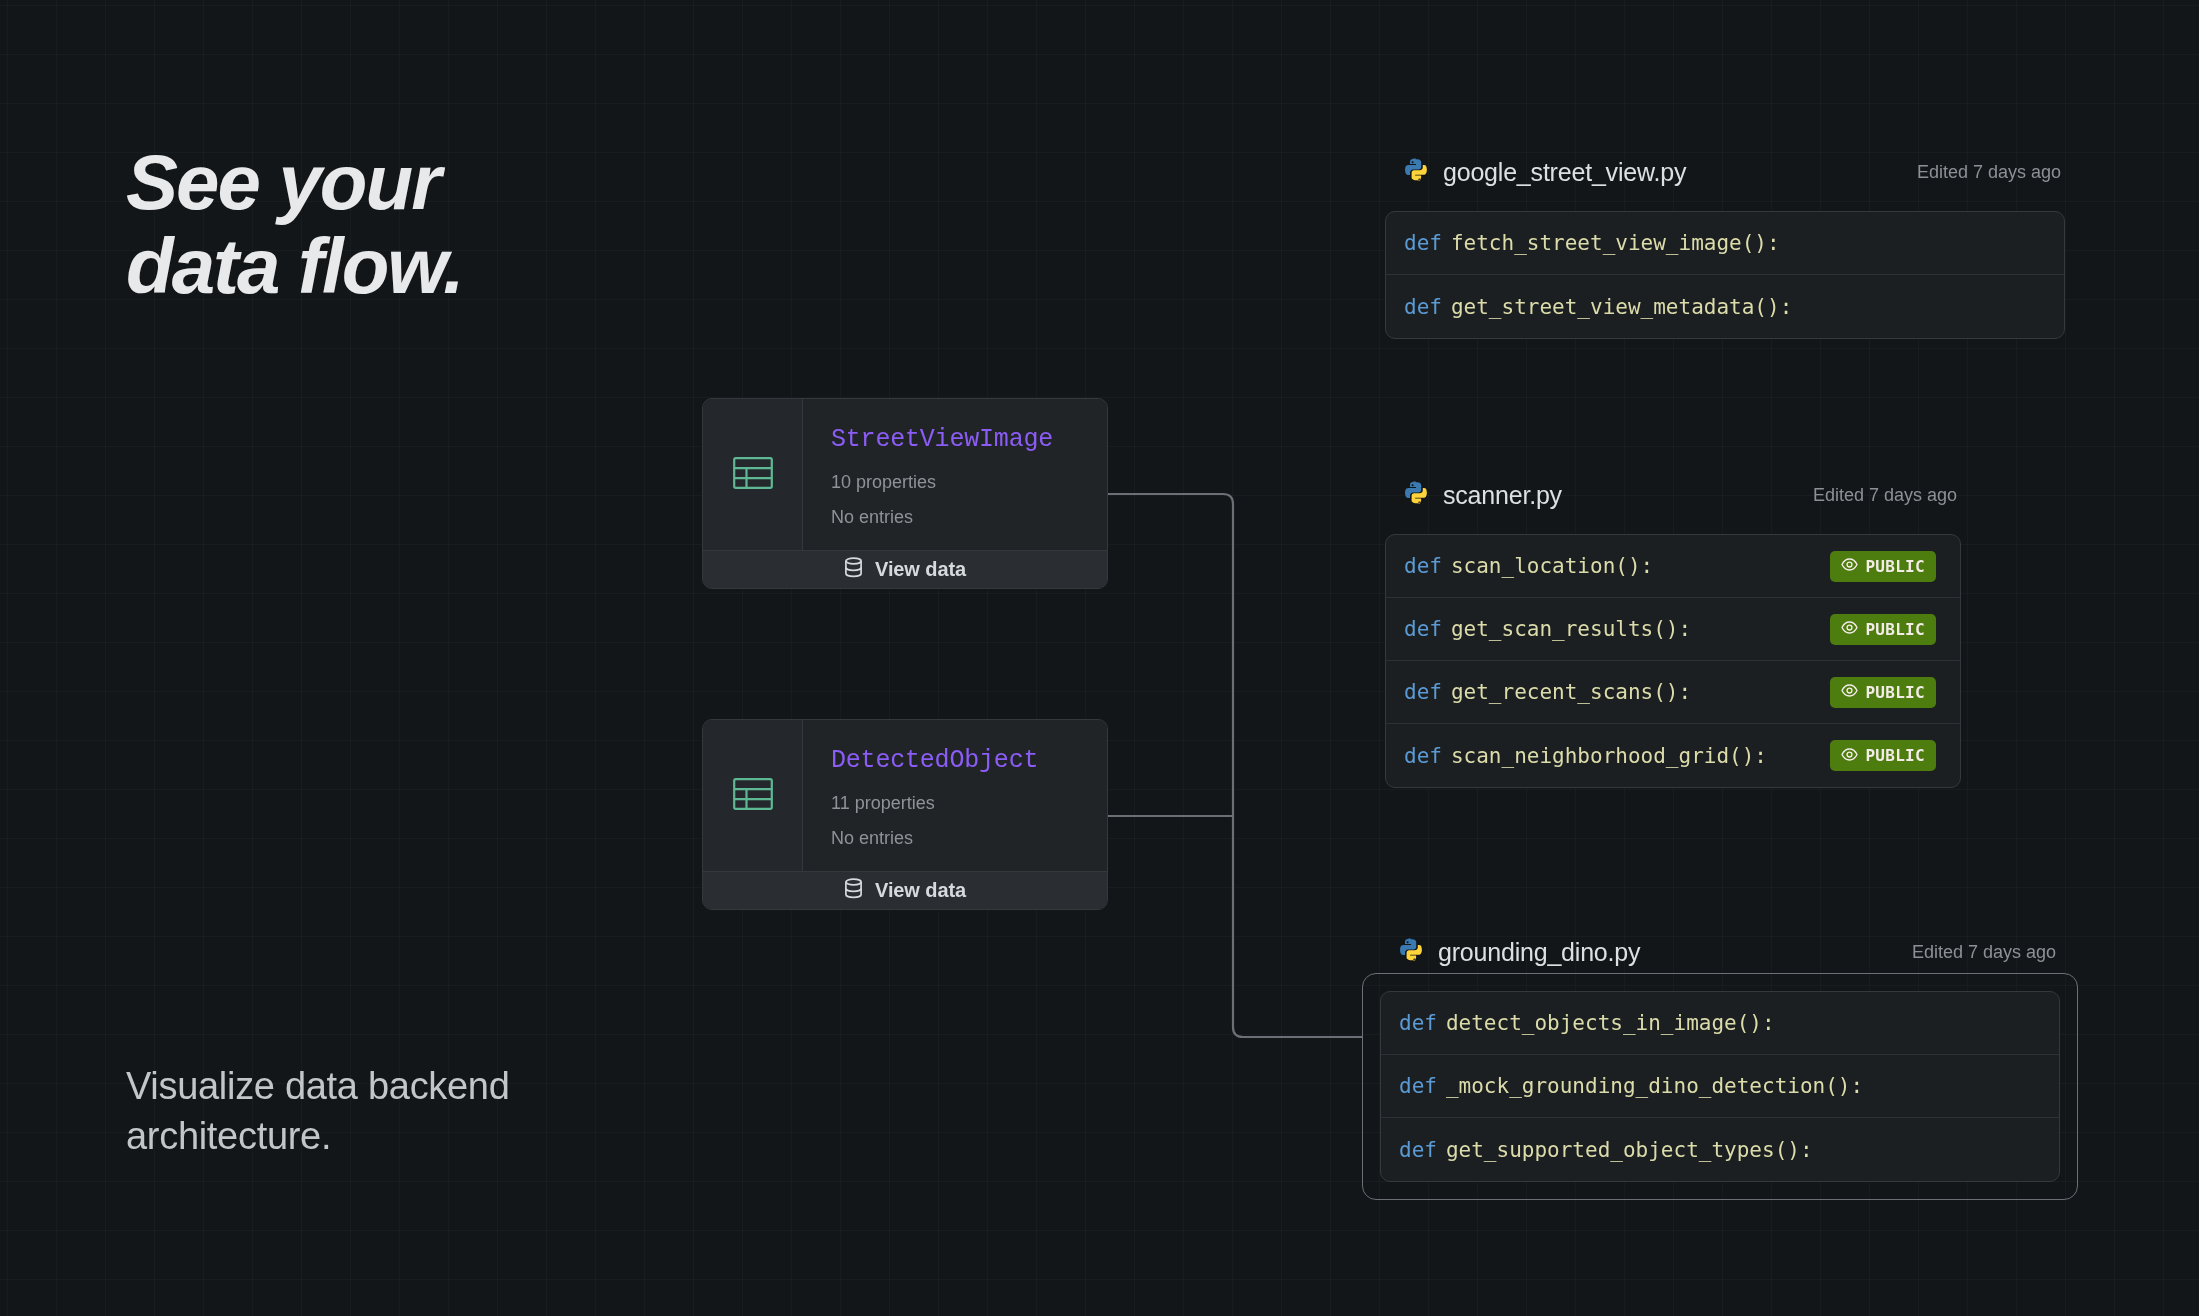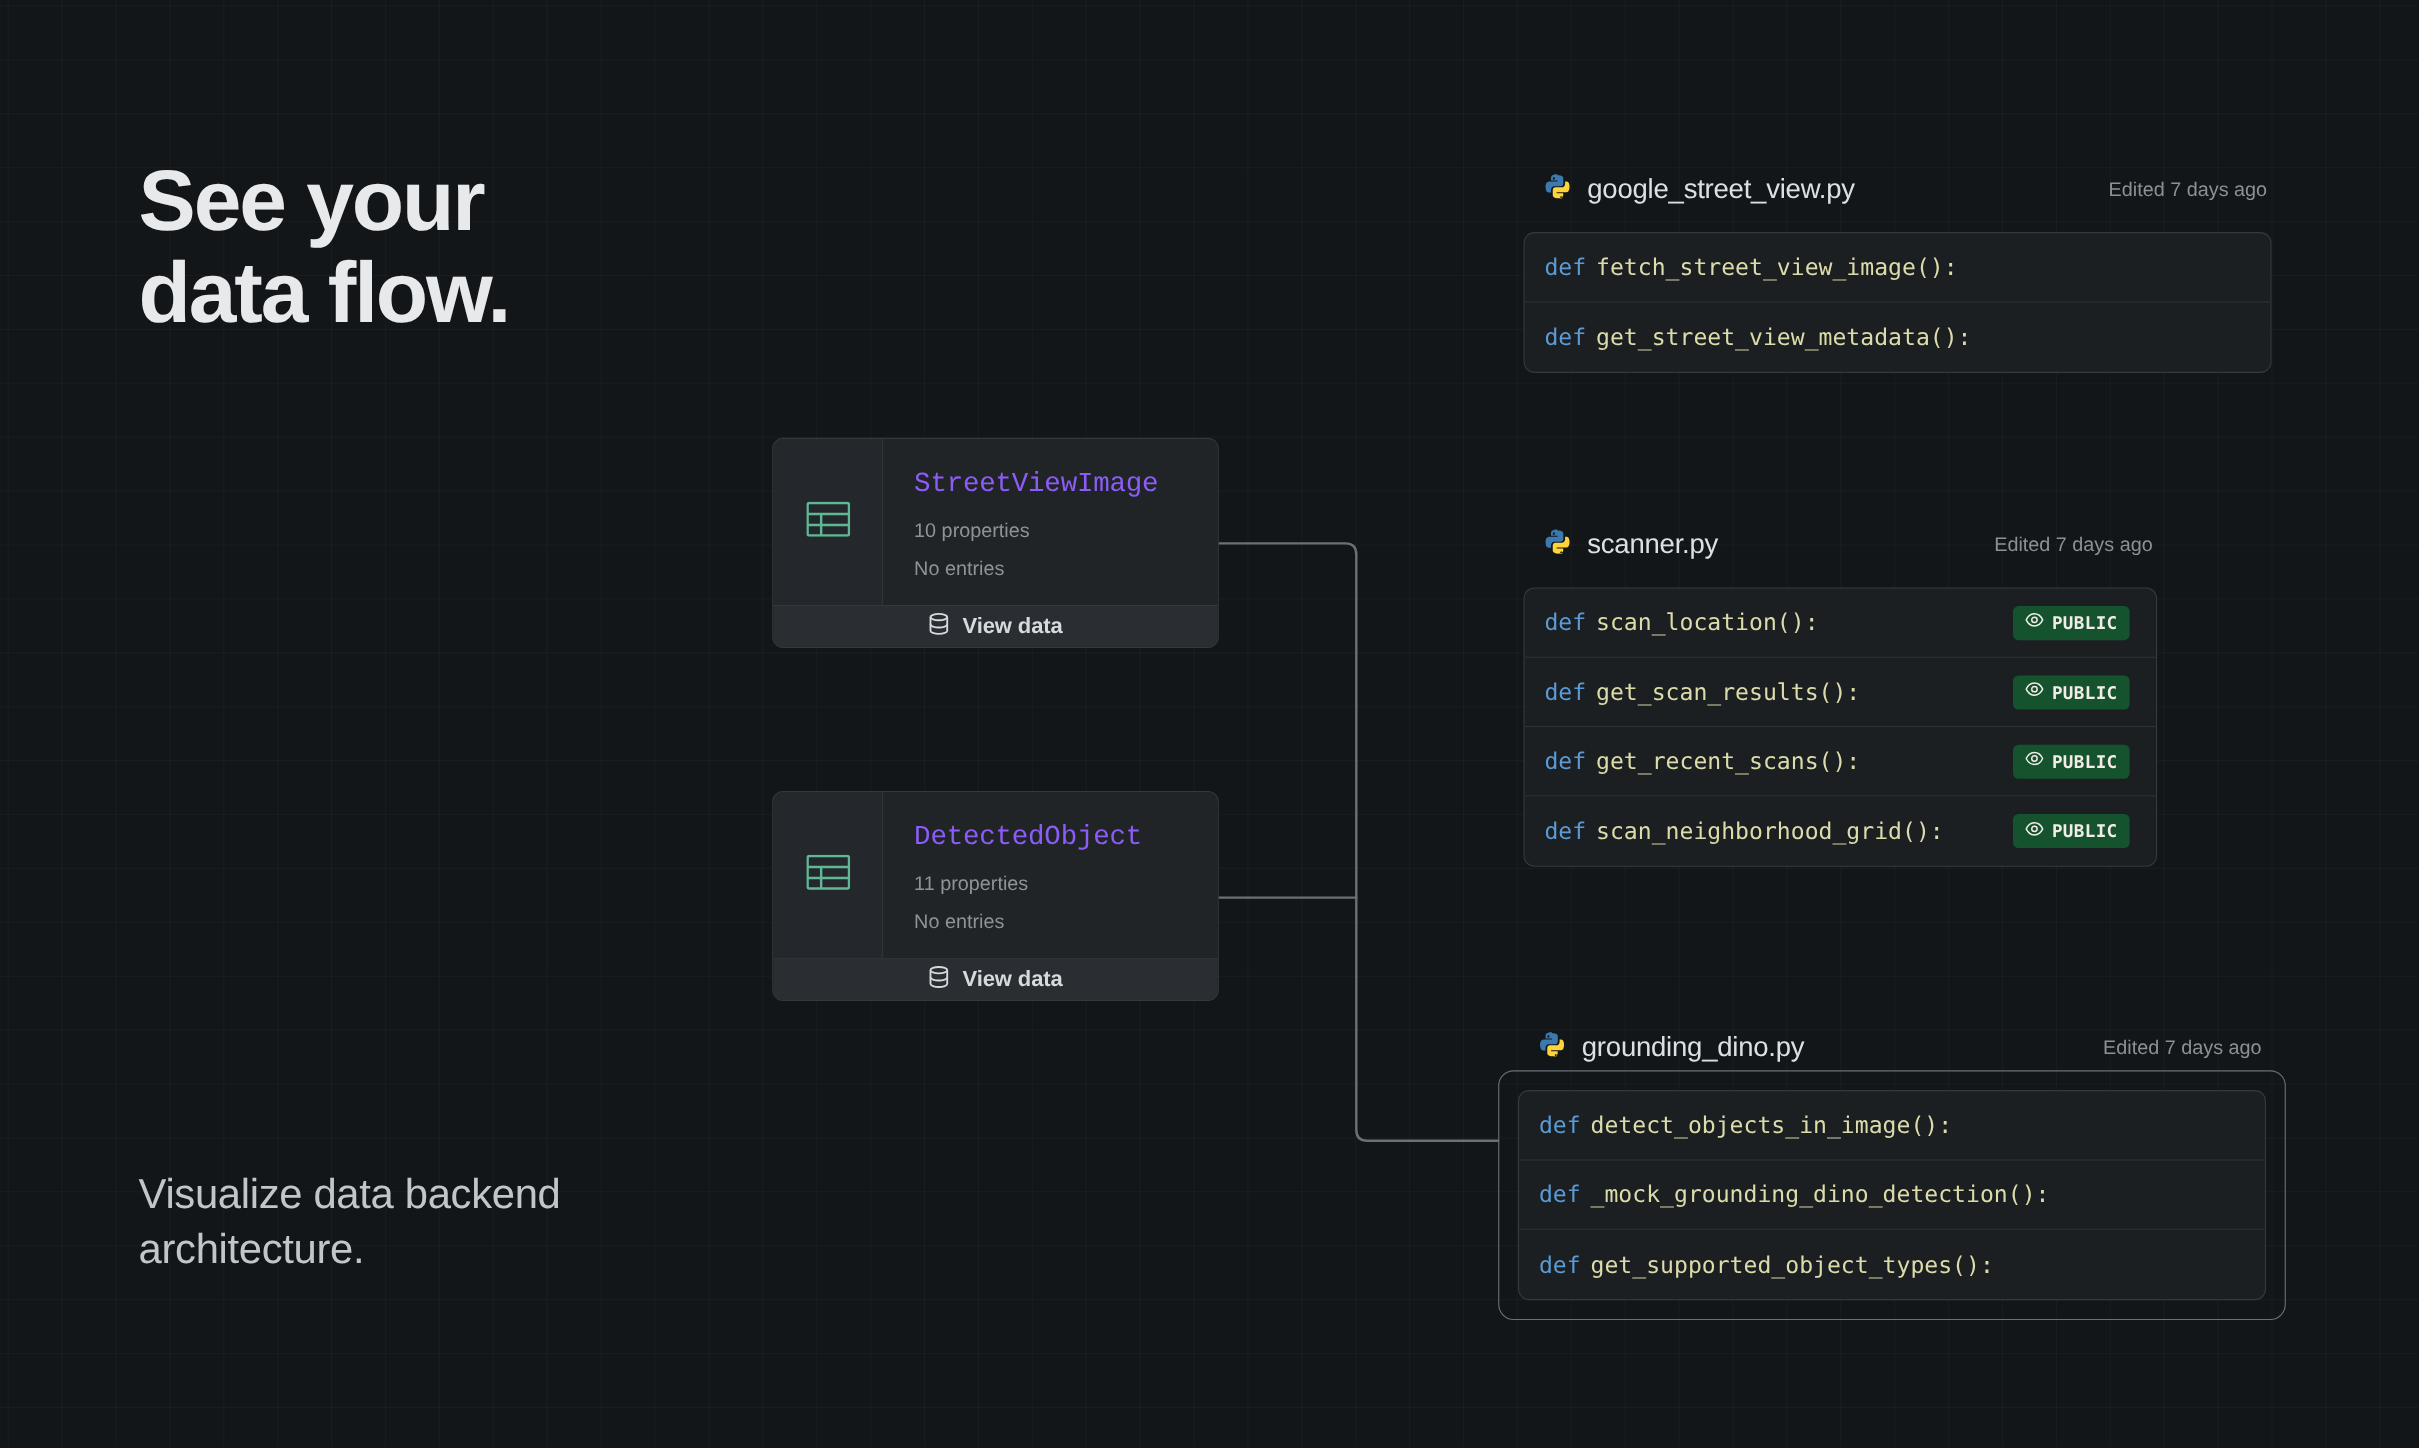--- a/index.html
+++ b/index.html
@@ -32,20 +32,21 @@
   #hero-headline {
     position: absolute;
     left: 126px;
     top: 140px;
     font-size: 78px;
     font-weight: bold;
     line-height: 1.08;
     letter-spacing: -2.0px;
     color: #e8e9ea;
     white-space: pre-line;
+    font-style: italic;
   }
 
   #hero-subtitle {
     position: absolute;
     left: 126px;
     top: 1062px;
     font-size: 38px;
     font-weight: 400;
     line-height: 1.31;
     letter-spacing: -0.3px;
@@ -158,21 +159,21 @@
     font-family: "DejaVu Sans Mono", monospace;
     font-size: 21px;
     letter-spacing: 0px;
     white-space: pre;
   }
   .kw-def { color: #5b9bd5; }
   .fn-name { color: #dcdcaa; }
 
   .public-badge {
     margin-left: auto;
-    background: #14532d;
+    background: #4d7c0f;
     border-radius: 5px;
     height: 31px;
     padding: 0 11px;
     display: flex;
     align-items: center;
     gap: 7px;
   }
   .public-badge .badge-label {
     font-family: "DejaVu Sans Mono", monospace;
     font-size: 16px;

